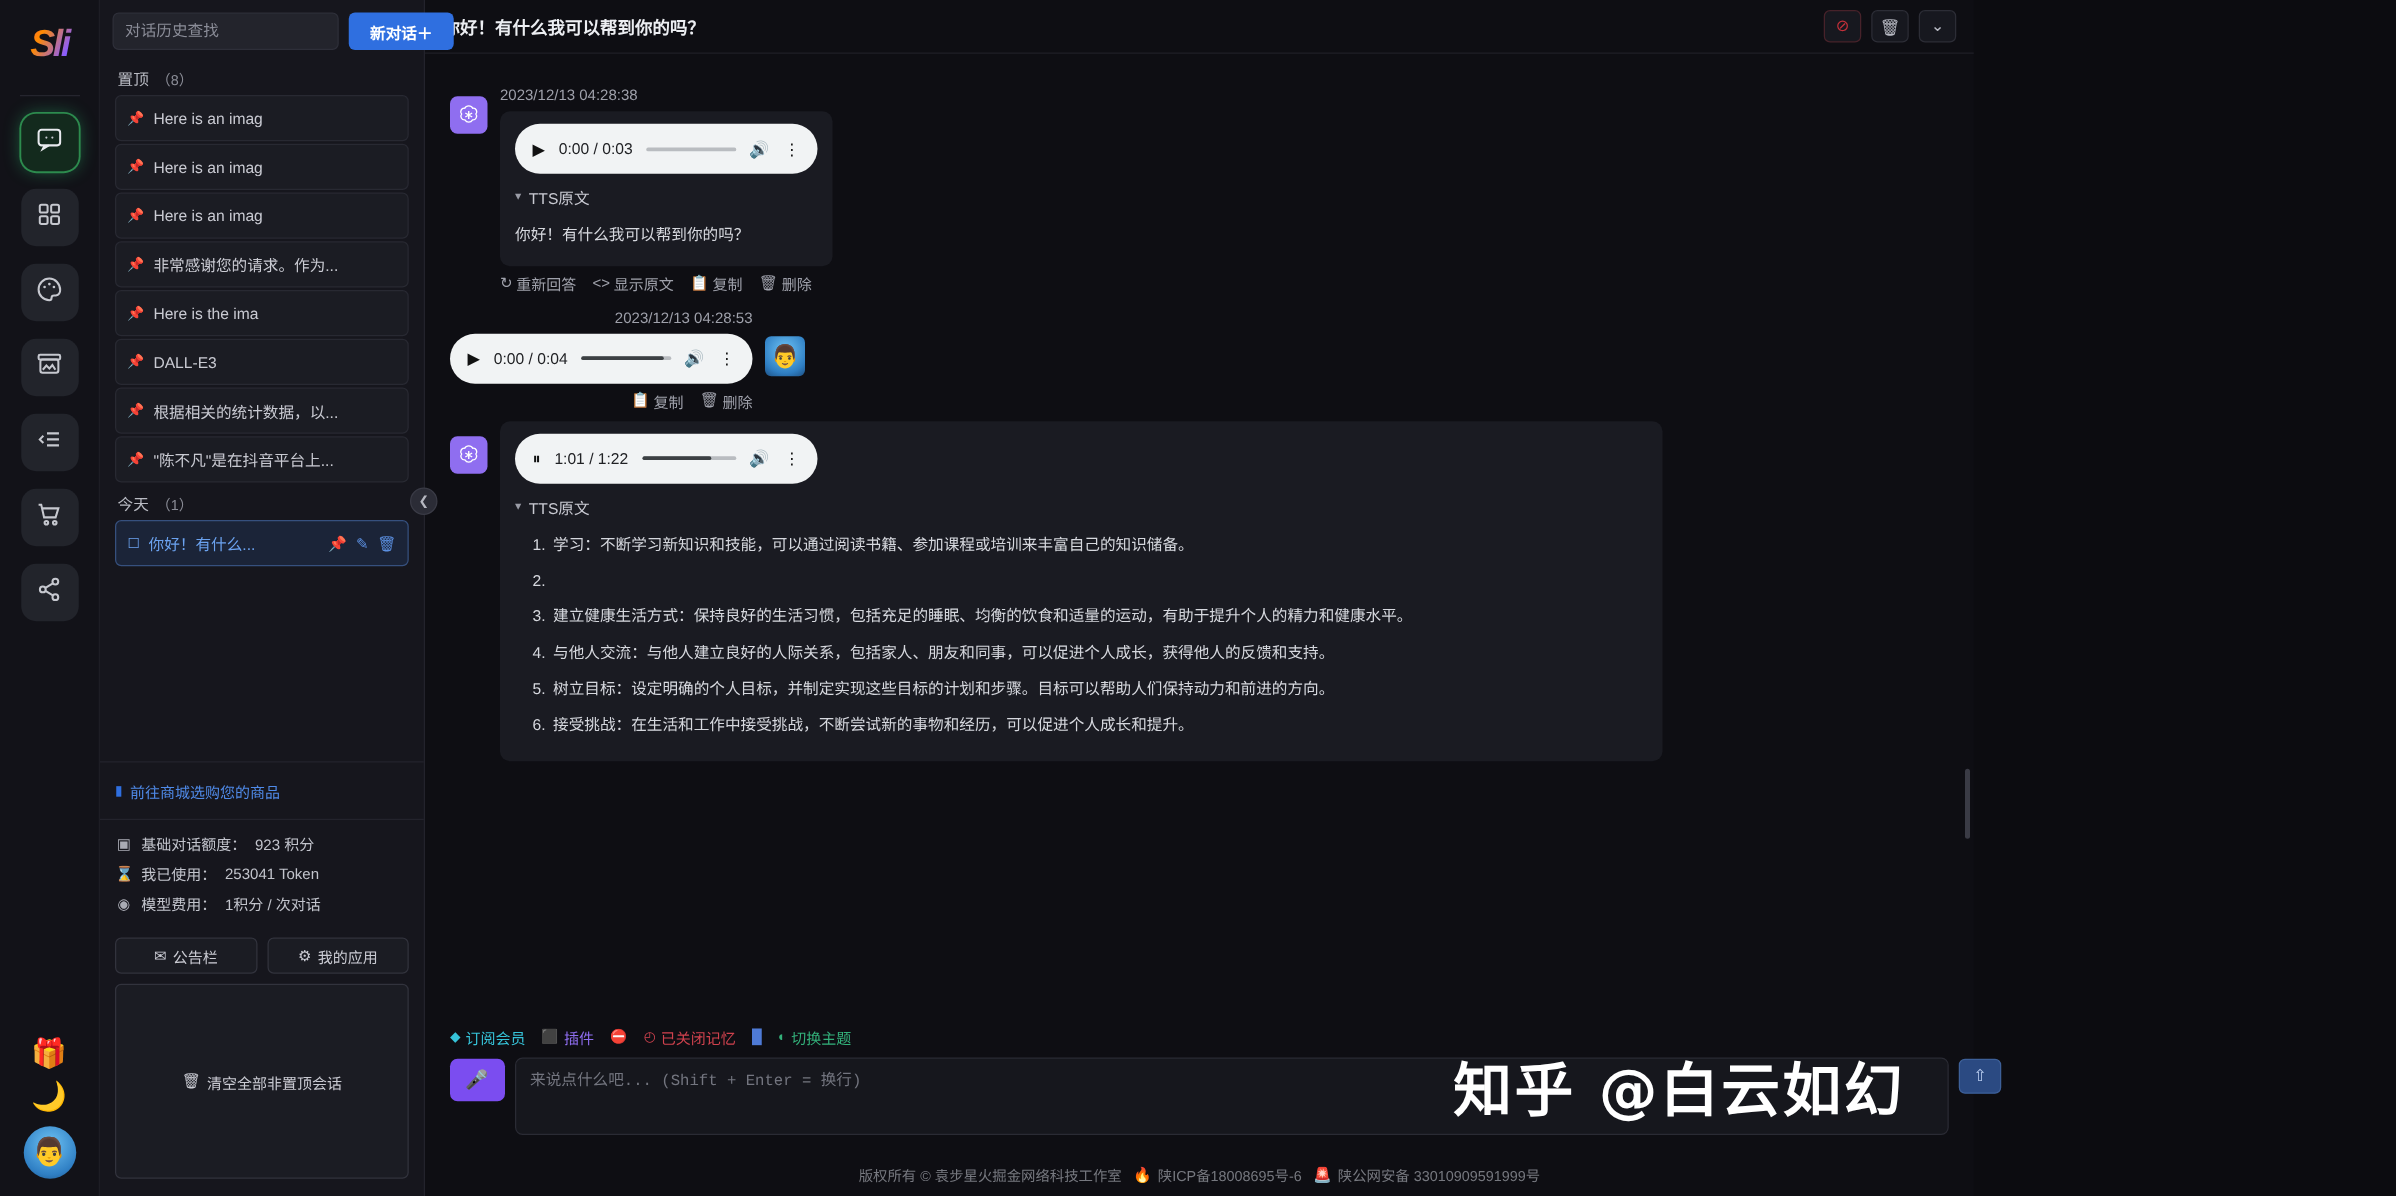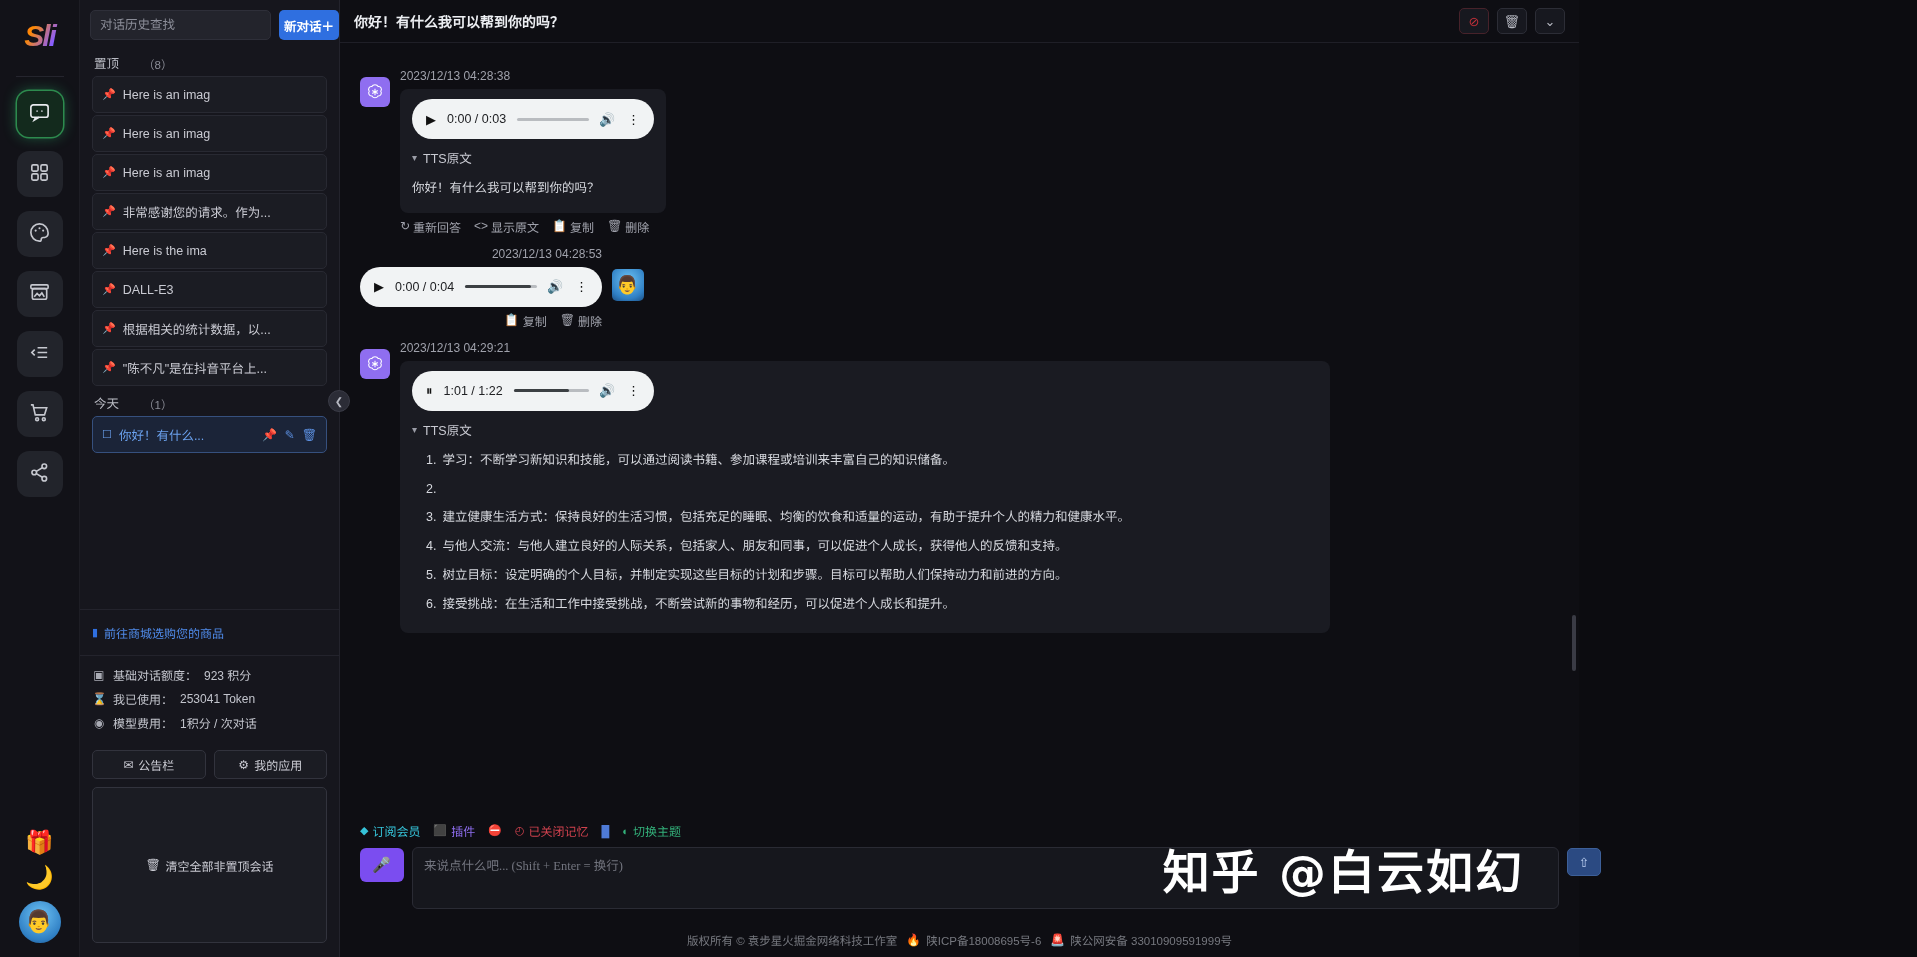--- a/index.html
+++ b/index.html
@@ -59,28 +59,28 @@
   }
   .sb-top { display: flex; gap: 8px; padding: 10px 10px 8px; align-items: center; }
   .sb-search {
     flex: 1; height: 30px; border-radius: 5px;
     background: #23242c; border: 1px solid #2e2f39;
     color: #cfd0d6; font-size: 12.5px; padding: 0 9px;
     font-family: inherit; outline: none;
   }
   .sb-search::placeholder { color: #8b8d98; }
   .sb-new {
-    height: 30px; padding: 0 5px; border-radius: 5px;
+    height: 30px; padding: 0 17px; border-radius: 5px;
     background: #2f6fe0; color: #fff; border: none; cursor: pointer;
     font-size: 12.5px; font-family: Liberation Serif, serif; font-weight: 600;
     display: flex; align-items: center; gap: 2px; white-space: nowrap; text-align: center;
   }
   .sb-section {
     font-size: 12.5px; color: #b9bbc3; padding: 5px 14px 4px;
-    display: flex; gap: 24px; align-items: flex-end;
+    display: flex; gap: 6px; align-items: center;
   }
   .sb-section .cnt { color: #8a8c96; font-size: 11.5px; }
   .sb-list { padding: 0 12px; overflow: hidden; }
   .conv {
     height: 37px; margin-bottom: 2px; border-radius: 5px;
     border: 1px solid #282932; background: #1b1c23;
     display: flex; align-items: center; gap: 7px; padding: 0 9px;
     font-size: 12.5px; color: #c9cad2; cursor: pointer;
     white-space: nowrap; overflow: hidden;
   }
@@ -211,21 +211,21 @@
   .mic-btn {
     width: 44px; height: 34px; border-radius: 6px; flex: 0 0 44px;
     background: #7b4df0; display: flex; align-items: center; justify-content: center;
     cursor: pointer; color: #fff; font-size: 15px; margin-top: 1px;
   }
   .input-wrap { flex: 1; position: relative; min-width: 0; }
   .composer-input {
     width: 100%; height: 62px; resize: none;
     background: #16171d; border: 1px solid #2a2b34; border-radius: 6px;
     color: #d9dade; font-size: 12.5px; padding: 9px 52px 9px 11px;
-    font-family: Liberation Serif, serif; outline: none; line-height: 1.5;
+    font-family: Liberation Mono, monospace; outline: none; line-height: 1.5;
   }
   .composer-input::placeholder { color: #73757f; }
   .send-btn {
     position: absolute; right: -42px; top: 1px;
     width: 34px; height: 28px; border-radius: 5px;
     background: #2b4a82; border: 1px solid #3d6099;
     display: flex; align-items: center; justify-content: center;
     color: #b9cdf0; font-size: 13px; cursor: pointer;
   }
   .watermark {
@@ -501,21 +501,20 @@
       </div>
 
       <div class="msg">
         <div class="avatar-ai">
           <svg viewBox="0 0 24 24" fill="none" stroke="#fff" stroke-width="1.3">
               <path d="M12 3.2c2 0 3.3 1.2 3.8 2.3 1.3-.2 2.8.4 3.5 1.8.7 1.4.4 2.9-.4 3.8.8 1 .9 2.5.2 3.8-.7 1.3-2.1 1.9-3.4 1.8-.7 1.1-2 2.1-3.7 2.1s-3-1-3.7-2.1c-1.3.1-2.7-.5-3.4-1.8-.7-1.3-.6-2.8.2-3.8-.8-.9-1.1-2.4-.4-3.8.7-1.4 2.2-2 3.5-1.8.5-1.1 1.8-2.3 3.8-2.3z"></path>
               <path d="M12 8.2v7.6M8.7 10.1l6.6 3.8M15.3 10.1l-6.6 3.8"></path>
             </svg>
         </div>
         <div class="msg-col">
-          <div class="ts">2023/12/13 04:29:21</div>
           <div class="bubble wide">
             <div class="audio">
               <span class="au-play">⏸</span>
               <span class="au-time"><span>1:01</span> / <span>1:22</span></span>
               <span class="au-bar">
                   <span class="fill" style="width:74%"></span>
                 </span>
               <span class="au-vol">🔊</span>
               <span class="au-more">⋮</span>
             </div>

